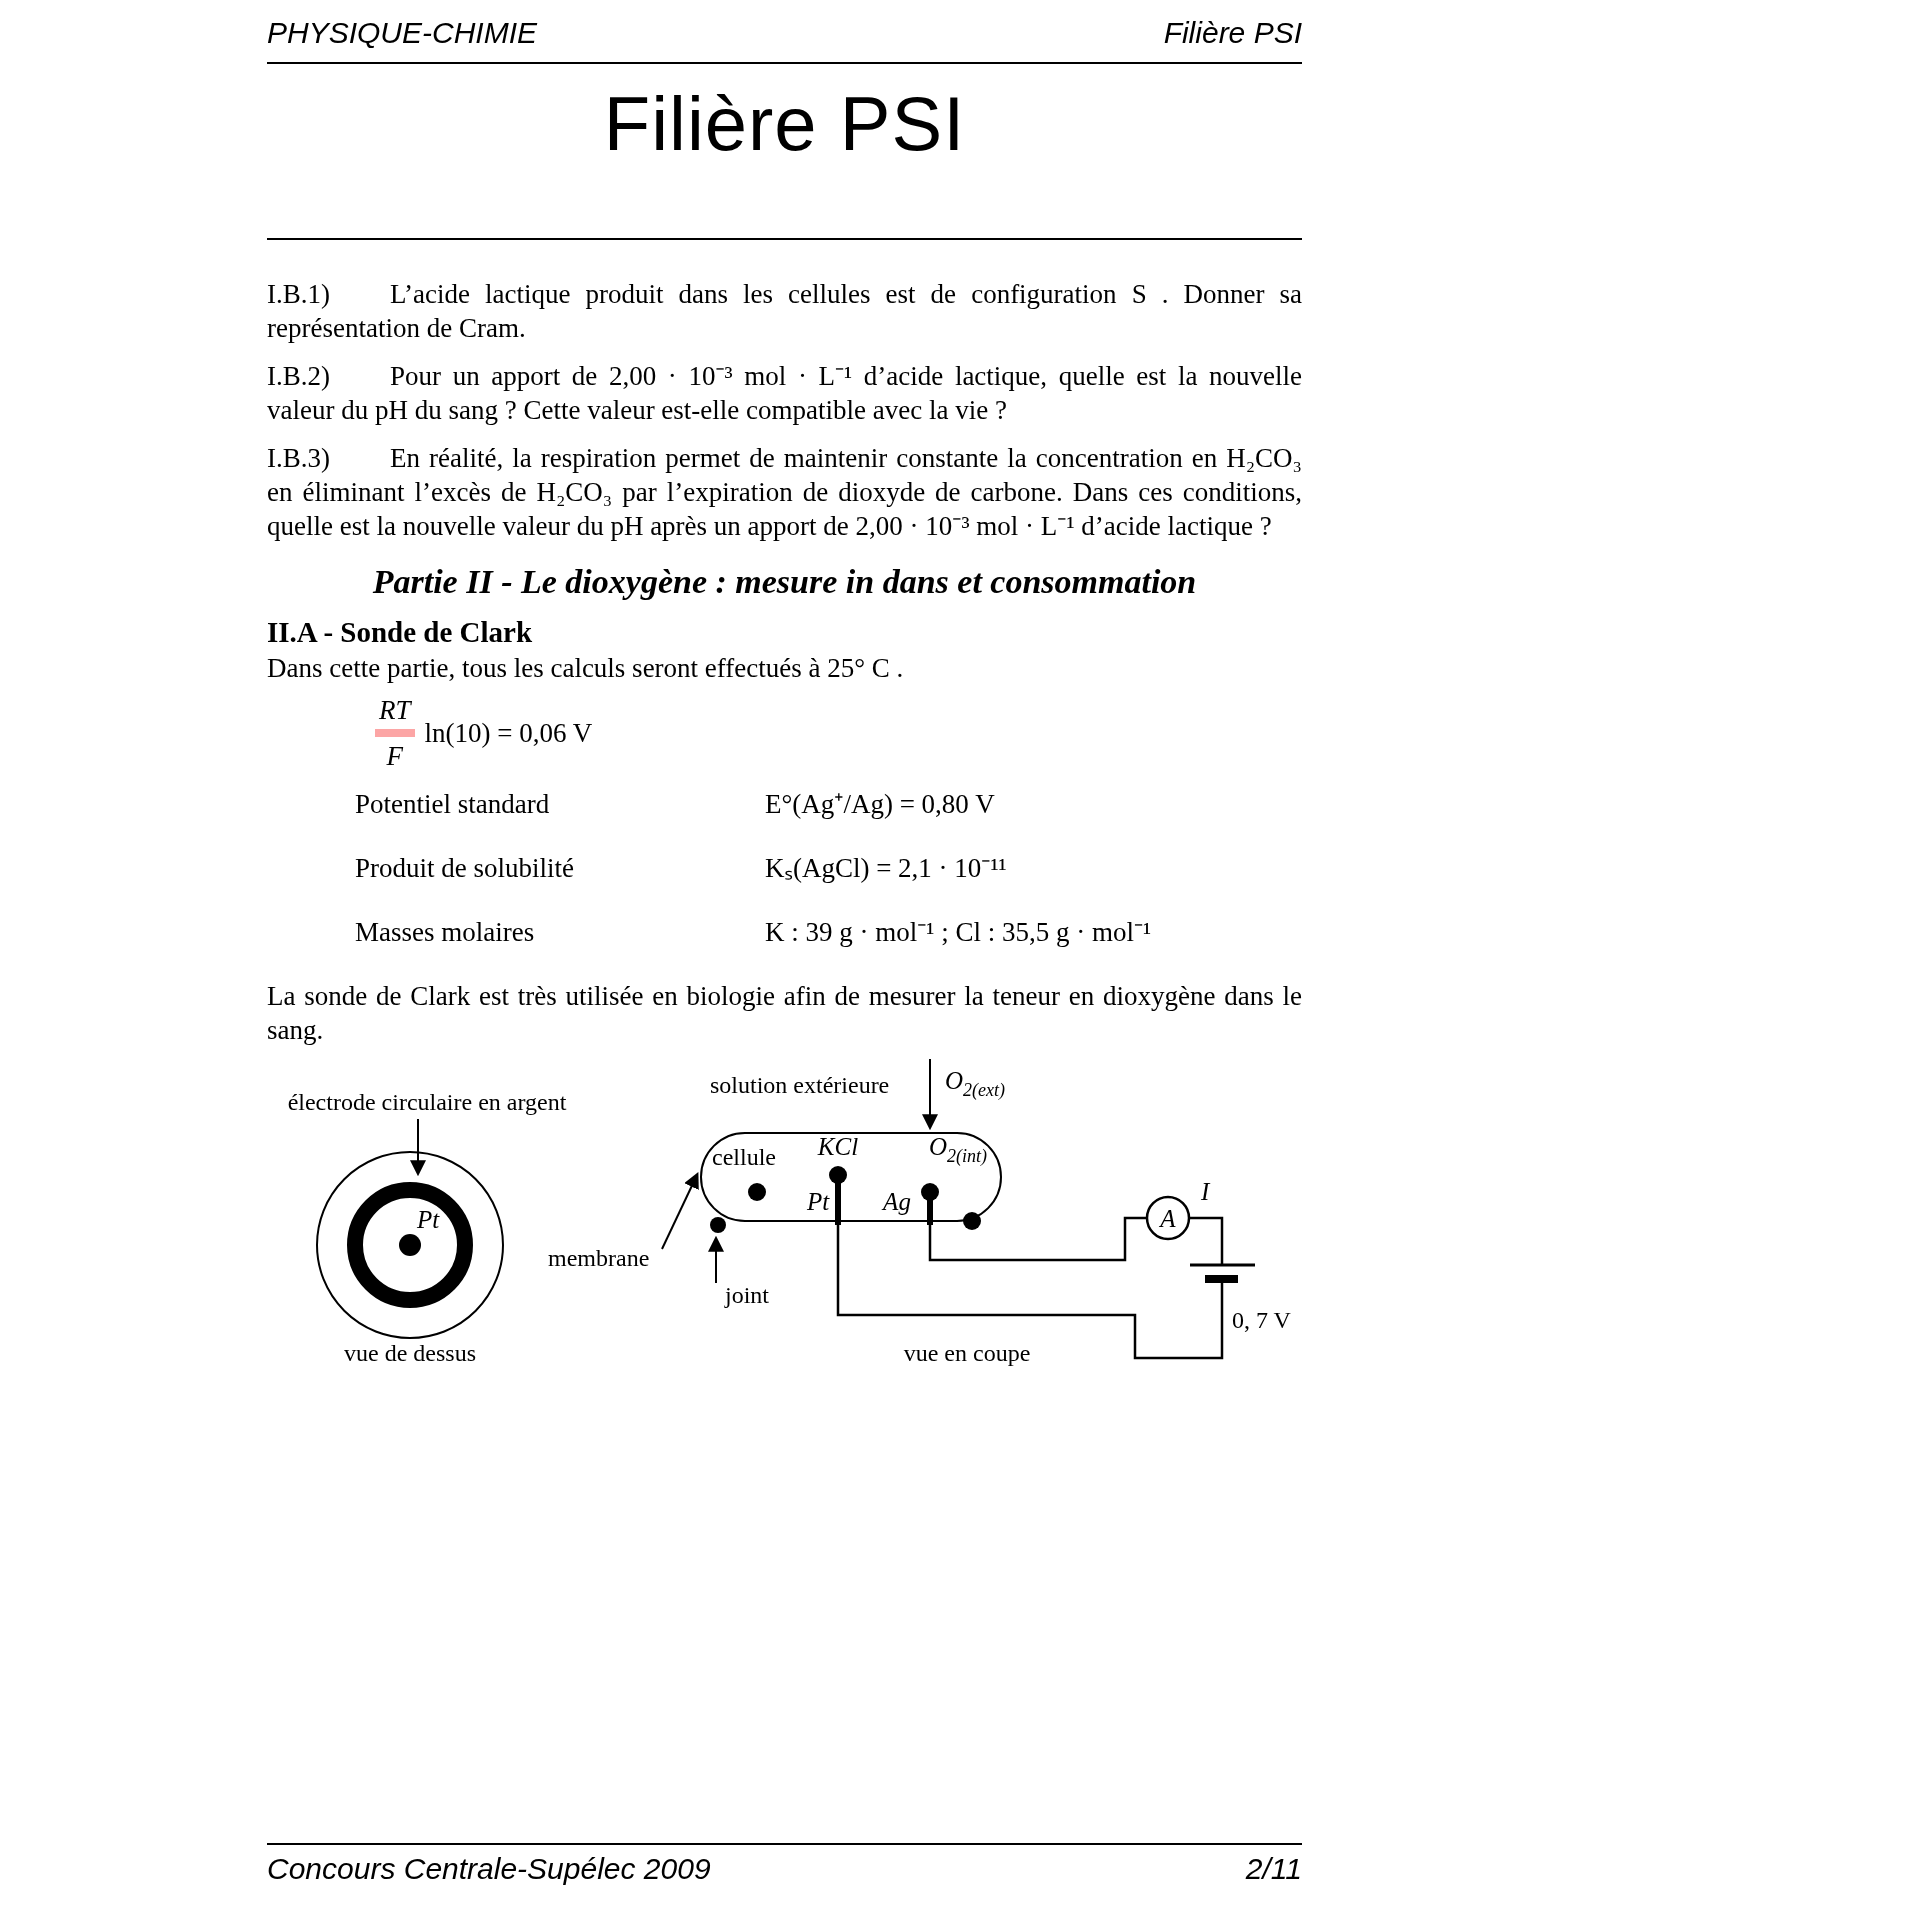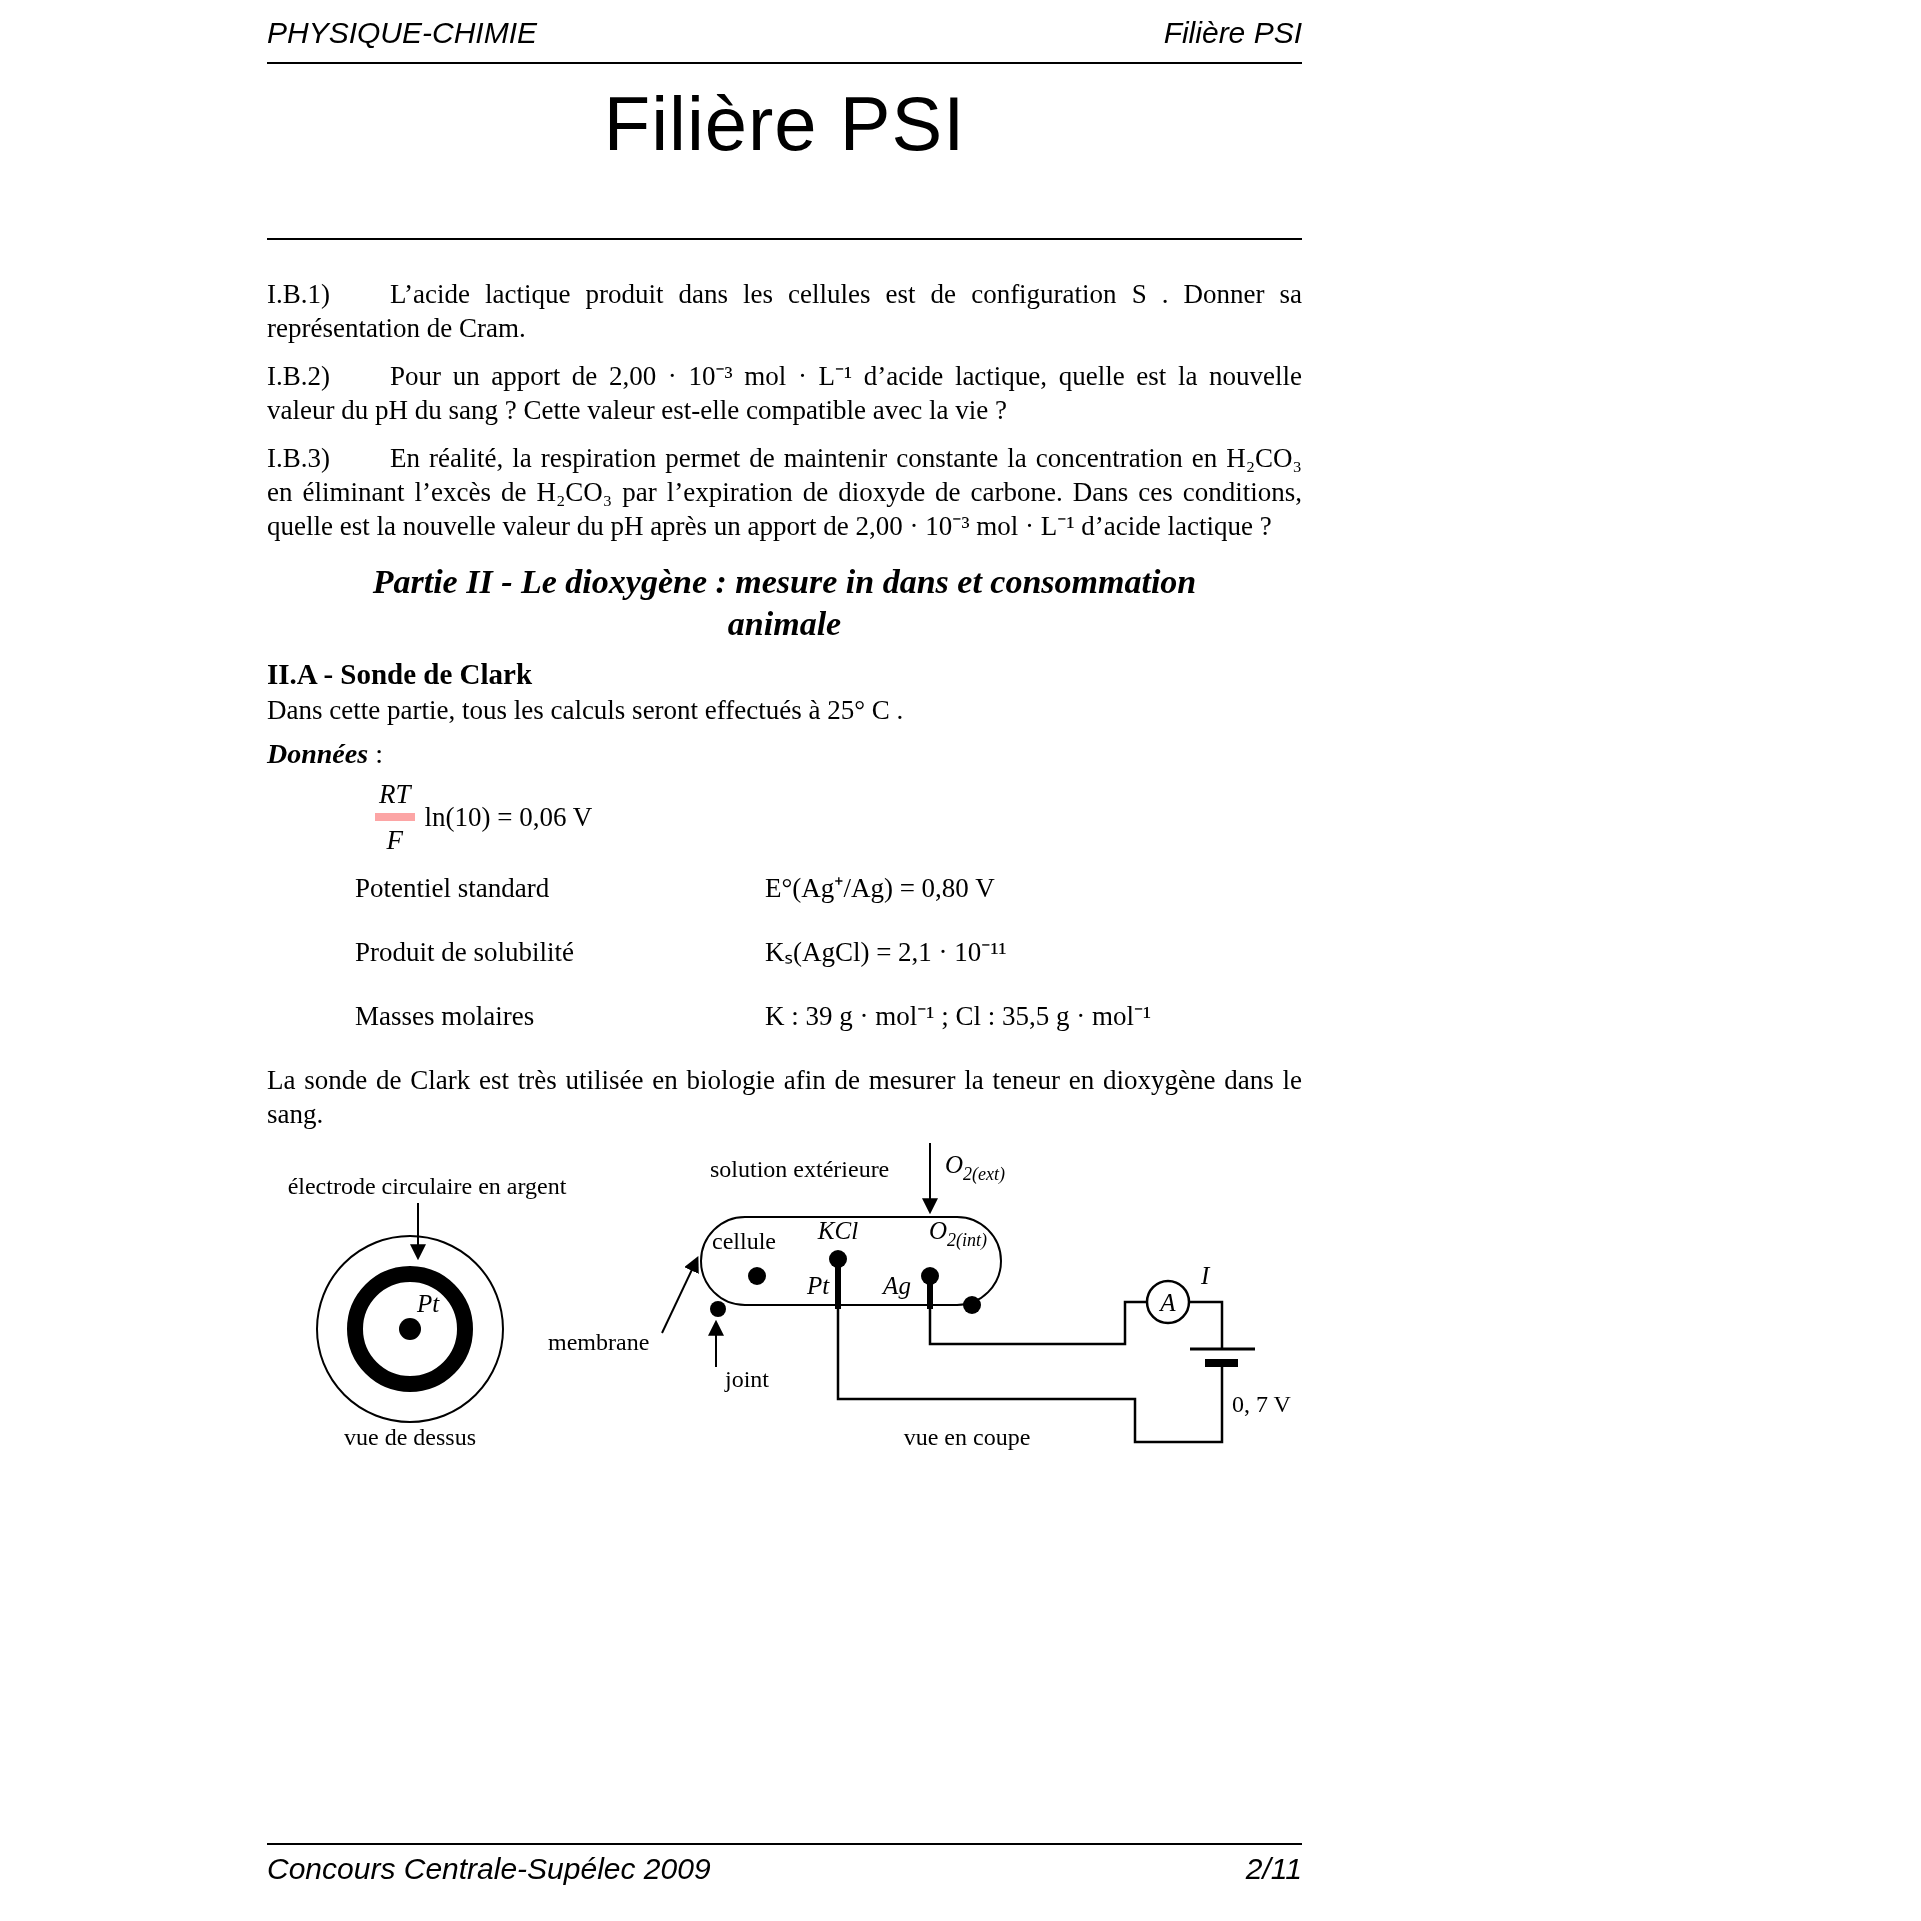--- a/index.html
+++ b/index.html
@@ -67,28 +67,26 @@
 <div class="body-col">
 
   <p class="q"><span class="qlabel">I.B.1)</span><span>L’acide lactique produit dans les cellules est de configuration S . Donner sa représentation de Cram.</span></p>
 
   <p class="q"><span class="qlabel">I.B.2)</span><span>Pour un apport de 2,00 · 10⁻³ mol · L⁻¹ d’acide lactique, quelle est la nouvelle valeur du pH du sang ? Cette valeur est-elle compatible avec la vie ?</span></p>
 
   <p class="q q3"><span class="qlabel">I.B.3)</span><span>En réalité, la respiration permet de maintenir constante la concentration en H₂CO₃ en éliminant l’excès de H₂CO₃ par l’expiration de dioxyde de carbone. Dans ces conditions, quelle est la nouvelle valeur du pH après un apport de 2,00 · 10⁻³ mol · L⁻¹ d’acide lactique ?</span></p>
 
   <div class="part-title">
     <div>Partie II - Le dioxygène : mesure in dans et consommation</div>
-    <div>animale</div>
   </div>
 
   <div class="subsec">II.A - Sonde de Clark</div>
 
   <div class="intro">Dans cette partie, tous les calculs seront effectués à 25° C .</div>
 
-  <div class="donnees"><span class="dl">Données</span><span> :</span></div>
 
   <div class="formula">
     <span class="frac">
         <span class="num">RT</span>
         <span class="den">F</span>
       </span>
     <span class="ftail">ln(10) = 0,06 V</span>
   </div>
 
   <div class="datarow">

